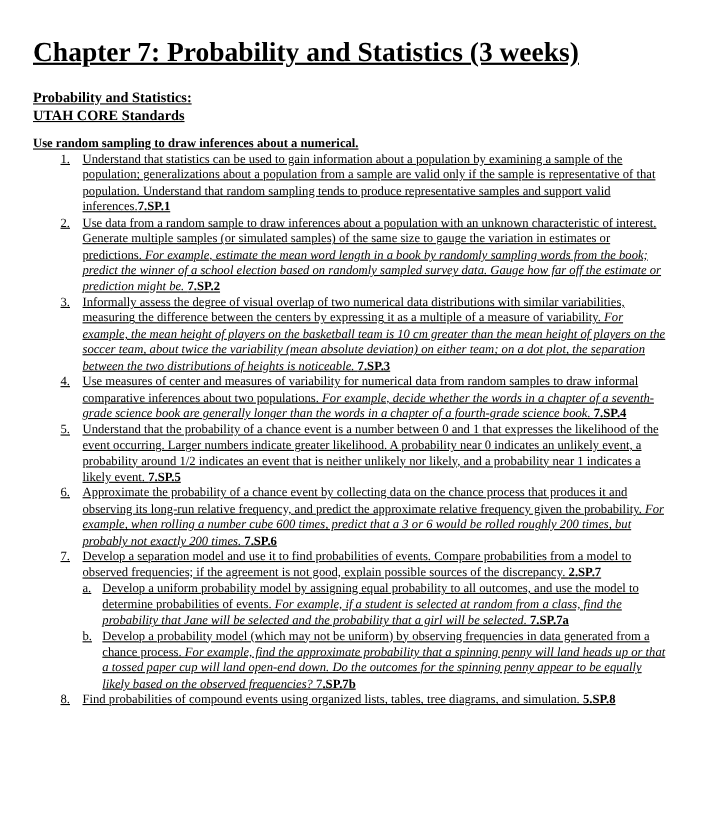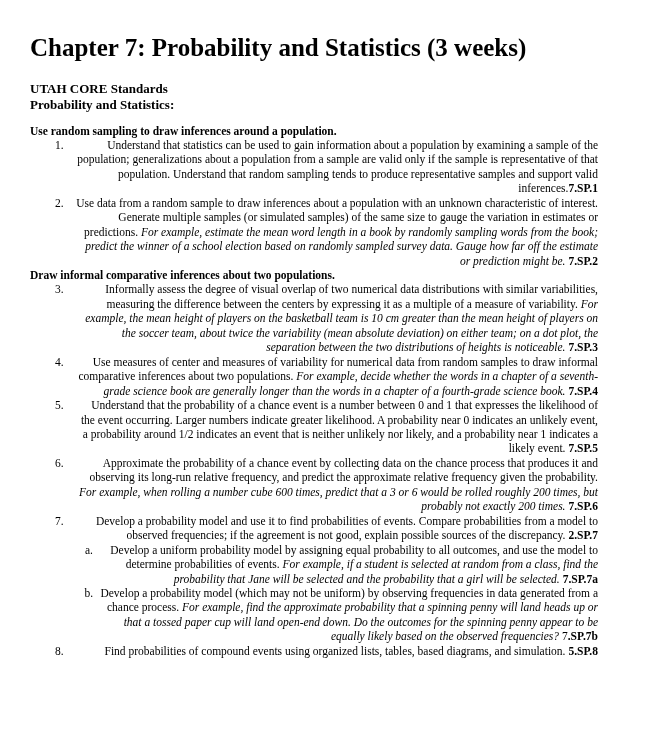--- a/index.html
+++ b/index.html
@@ -11,22 +11,23 @@
   body {
     width: 649px;
     height: 744px;
     overflow: hidden;
     font-family: "Liberation Serif", "DejaVu Serif", serif;
   }
   .page {
     box-sizing: border-box;
     width: 649px;
     height: 744px;
-    padding: 34px 51px 0 30px;
+    padding: 34px 40px 0 30px;
     background: #ffffff;
+    text-decoration: underline;
   }
   .doc-title {
     font-size: 25px;
     font-weight: bold;
     margin: 0 0 19px 0;
     line-height: 1.1;
     white-space: nowrap;
   }
   .subtitle-block {
     font-size: 13px;
@@ -46,21 +47,20 @@
     align-items: flex-start;
   }
   .item > .num {
     flex: none;
     width: 20px;
     margin-left: 25px;
   }
   .item > .content {
     flex: 1 1 auto;
     min-width: 0;
-    text-align: right;
   }
   .subitem {
     display: flex;
     align-items: flex-start;
   }
   .subitem > .letter {
     flex: none;
     width: 18px;
   }
   .subitem > .content {
@@ -71,65 +71,64 @@
   .run-italic { font-style: italic; font-weight: normal; }
   .run-bold   { font-style: normal; font-weight: bold; }
 </style>
 </head>
 <body style="background: rgb(255, 255, 255); color: rgb(0, 0, 0);">
 
 <div class="page">
   <h1 class="doc-title">Chapter 7: Probability and Statistics (3 weeks)</h1>
 
   <div class="subtitle-block">
+    <div>Probability and Statistics:</div>
     <div>UTAH CORE Standards</div>
-    <div>Probability and Statistics:</div>
   </div>
 
   <div class="sections">
       <div class="section">
-        <div class="section-header">Use random sampling to draw inferences around a population.</div>
+        <div class="section-header">Use random sampling to draw inferences about a numerical.</div>
         <div class="item">
           <span class="num">1.</span>
           <div class="content"><span class="run-normal">Understand that statistics can be used to gain information about a population by examining a sample of the population; generalizations about a population from a sample are valid only if the sample is representative of that population. Understand that random sampling tends to produce representative samples and support valid inferences.</span><span class="run-bold">7.SP.1</span></div>
         </div>
         <div class="item">
           <span class="num">2.</span>
           <div class="content"><span class="run-normal">Use data from a random sample to draw inferences about a population with an unknown characteristic of interest. Generate multiple samples (or simulated samples) of the same size to gauge the variation in estimates or predictions. </span><span class="run-italic">For example, estimate the mean word length in a book by randomly sampling words from the book; predict the winner of a school election based on randomly sampled survey data. Gauge how far off the estimate or prediction might be. </span><span class="run-bold">7.SP.2</span></div>
         </div>
       </div>
       <div class="section">
-        <div class="section-header">Draw informal comparative inferences about two populations.</div>
         <div class="item">
           <span class="num">3.</span>
           <div class="content"><span class="run-normal">Informally assess the degree of visual overlap of two numerical data distributions with similar variabilities, measuring the difference between the centers by expressing it as a multiple of a measure of variability. </span><span class="run-italic">For example, the mean height of players on the basketball team is 10 cm greater than the mean height of players on the soccer team, about twice the variability (mean absolute deviation) on either team; on a dot plot, the separation between the two distributions of heights is noticeable. </span><span class="run-bold">7.SP.3</span></div>
         </div>
         <div class="item">
           <span class="num">4.</span>
           <div class="content"><span class="run-normal">Use measures of center and measures of variability for numerical data from random samples to draw informal comparative inferences about two populations. </span><span class="run-italic">For example, decide whether the words in a chapter of a seventh-grade science book are generally longer than the words in a chapter of a fourth-grade science book. </span><span class="run-bold">7.SP.4</span></div>
         </div>
       </div>
       <div class="section">
         <div class="item">
           <span class="num">5.</span>
           <div class="content"><span class="run-normal">Understand that the probability of a chance event is a number between 0 and 1 that expresses the likelihood of the event occurring. Larger numbers indicate greater likelihood. A probability near 0 indicates an unlikely event, a probability around 1/2 indicates an event that is neither unlikely nor likely, and a probability near 1 indicates a likely event. </span><span class="run-bold">7.SP.5</span></div>
         </div>
         <div class="item">
           <span class="num">6.</span>
           <div class="content"><span class="run-normal">Approximate the probability of a chance event by collecting data on the chance process that produces it and observing its long-run relative frequency, and predict the approximate relative frequency given the probability. </span><span class="run-italic">For example, when rolling a number cube 600 times, predict that a 3 or 6 would be rolled roughly 200 times, but probably not exactly 200 times. </span><span class="run-bold">7.SP.6</span></div>
         </div>
         <div class="item">
           <span class="num">7.</span>
-          <div class="content"><span class="run-normal">Develop a probability model and use it to find probabilities of events. Compare probabilities from a model to observed frequencies; if the agreement is not good, explain possible sources of the discrepancy. </span><span class="run-bold">2.SP.7</span><div class="subitem">
+          <div class="content"><span class="run-normal">Develop a separation model and use it to find probabilities of events. Compare probabilities from a model to observed frequencies; if the agreement is not good, explain possible sources of the discrepancy. </span><span class="run-bold">2.SP.7</span><div class="subitem">
               <span class="letter">a.</span>
               <div class="content"><span class="run-normal">Develop a uniform probability model by assigning equal probability to all outcomes, and use the model to determine probabilities of events. </span><span class="run-italic">For example, if a student is selected at random from a class, find the probability that Jane will be selected and the probability that a girl will be selected. </span><span class="run-bold">7.SP.7a</span></div>
             </div><div class="subitem">
               <span class="letter">b.</span>
               <div class="content"><span class="run-normal">Develop a probability model (which may not be uniform) by observing frequencies in data generated from a chance process. </span><span class="run-italic">For example, find the approximate probability that a spinning penny will land heads up or that a tossed paper cup will land open-end down. Do the outcomes for the spinning penny appear to be equally likely based on the observed frequencies? </span><span class="run-normal">7</span><span class="run-bold">.SP.7b</span></div>
             </div></div>
         </div>
         <div class="item">
           <span class="num">8.</span>
-          <div class="content"><span class="run-normal">Find probabilities of compound events using organized lists, tables, based diagrams, and simulation. </span><span class="run-bold">5.SP.8</span></div>
+          <div class="content"><span class="run-normal">Find probabilities of compound events using organized lists, tables, tree diagrams, and simulation. </span><span class="run-bold">5.SP.8</span></div>
         </div>
       </div>
     </div>
 </div>
 
 </body></html>

